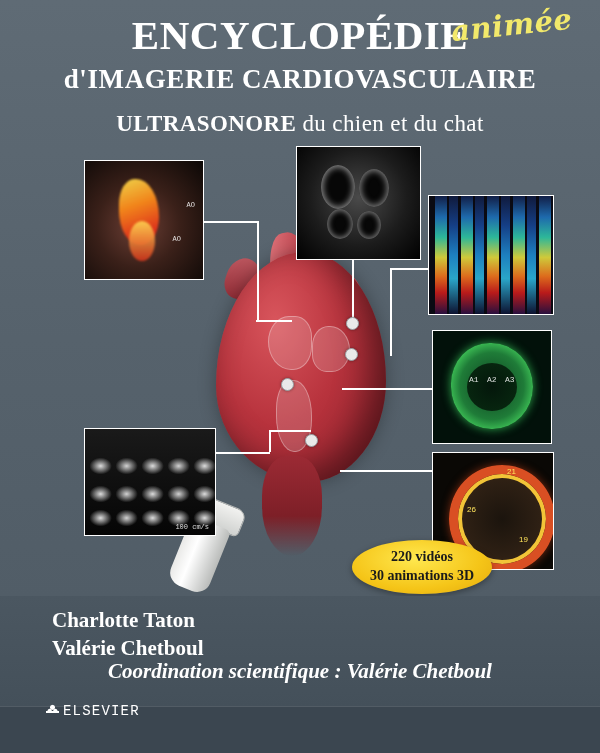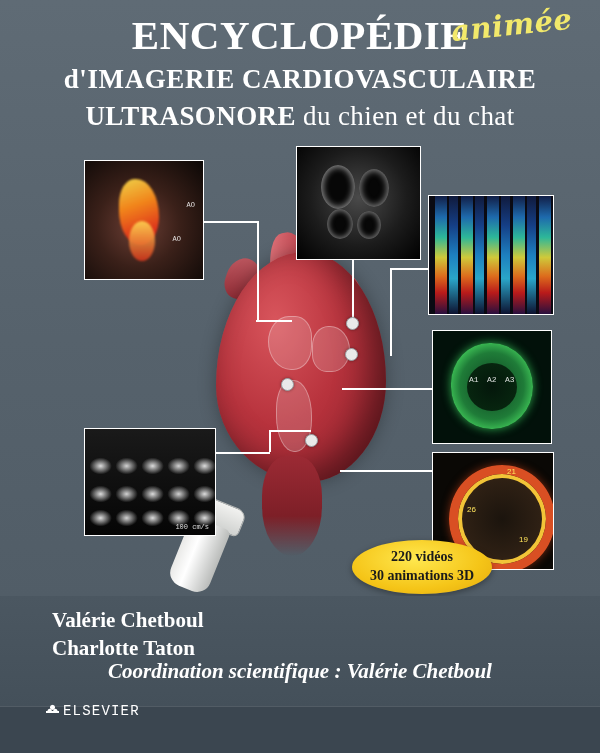--- a/index.html
+++ b/index.html
@@ -50,24 +50,24 @@
     color: #f2e96b;
     transform: rotate(-6deg);
   }
   .title-line2 {
     font-size: 27px;
     font-weight: bold;
     letter-spacing: 0.6px;
     margin-top: 7px;
   }
   .title-line3 {
-    font-size: 27px;
+    font-size: 23px;
     font-weight: bold;
     letter-spacing: 0.4px;
-    margin-top: 6px;
+    margin-top: 16px;
   }
   .title-line3 .thin {
     font-weight: normal;
   }
 
   
   .heart-art {
     position: absolute;
     left: 206px;
     top: 232px;
@@ -484,22 +484,22 @@
     <div class="t6-num" style="left:86px; top:82px;">19</div>
   </div>
 
   <div class="badge">
     <div>220 vidéos</div>
     <div>30 animations 3D</div>
   </div>
 
   <div class="lower">
     <div class="authors">
+      <div>Charlotte Taton</div>
       <div>Valérie Chetboul</div>
-      <div>Charlotte Taton</div>
     </div>
     <div class="coordination">Coordination scientifique : Valérie Chetboul</div>
 
     <div class="footer-bar"></div>
     <div class="elsevier-logo">
       <span class="tree"></span><span>ELSEVIER</span>
     </div>
   </div>
 
 </div>

